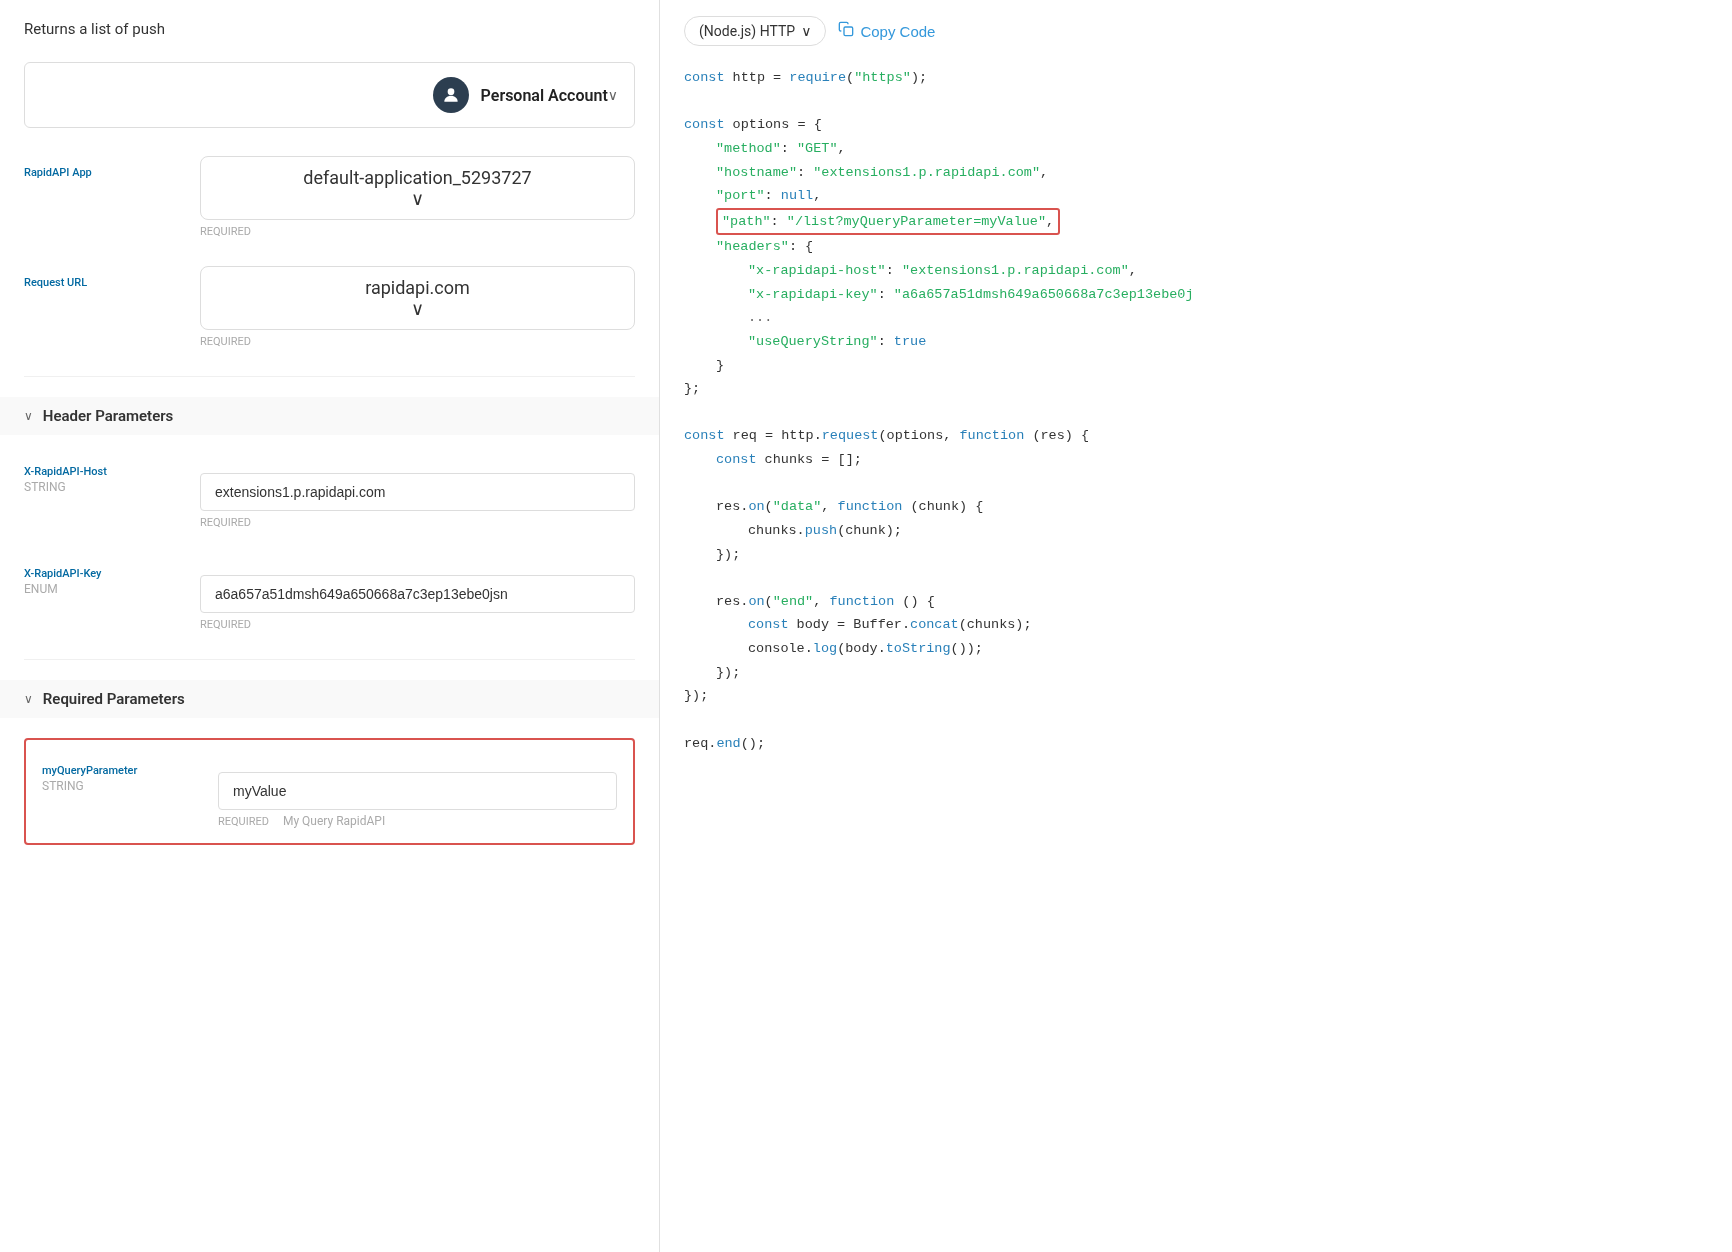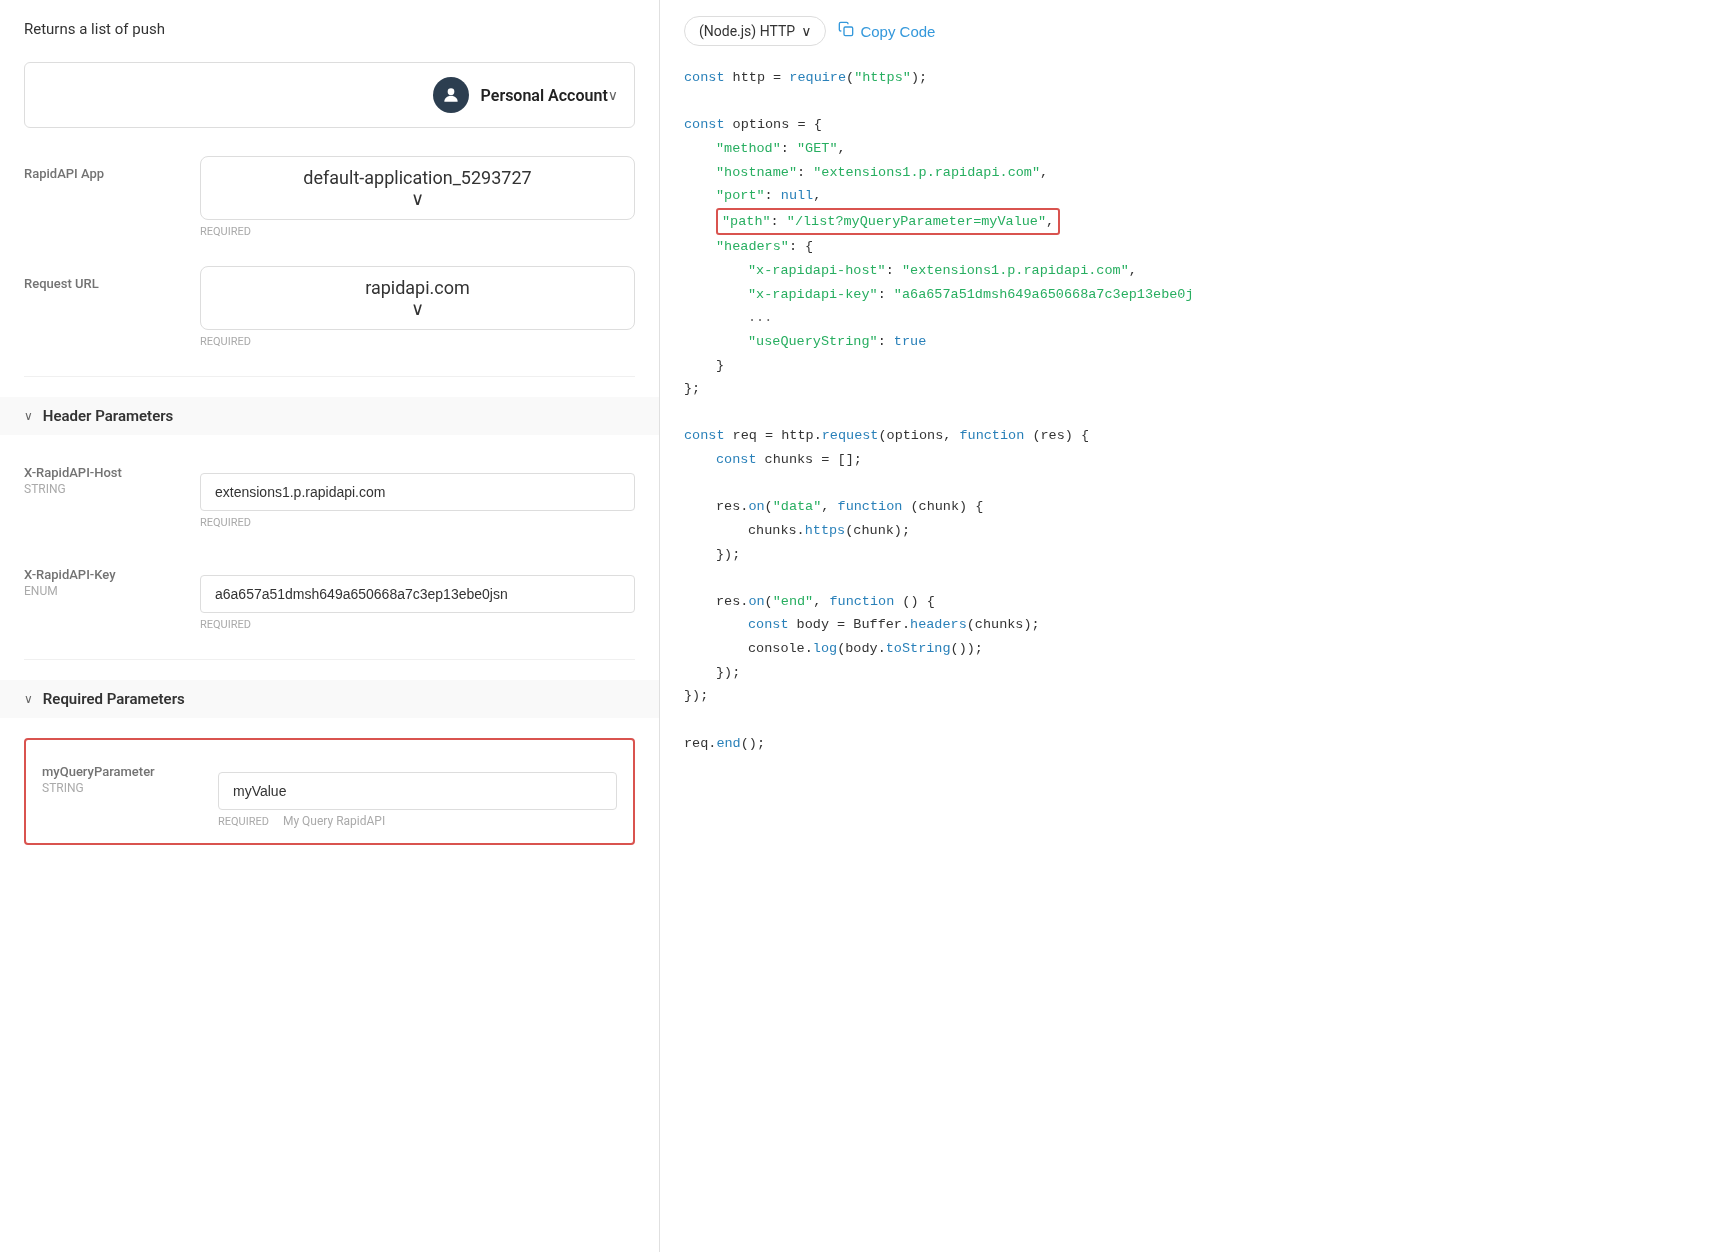--- a/index.html
+++ b/index.html
@@ -70,22 +70,22 @@
       align-items: flex-start;
       margin-bottom: 28px;
       gap: 16px;
     }
     .form-label {
       width: 160px;
       flex-shrink: 0;
       padding-top: 10px;
     }
     .form-label-main {
-      font-size: 13px;
-      color: #737373;
+      font-size: 11px;
+      color: #0369a1;
       font-weight: 500;
     }
     .form-label-sub {
       font-size: 12px;
       color: #aaa;
       text-transform: uppercase;
       margin-top: 2px;
     }
     .form-control-wrap {
       flex: 1;
@@ -355,25 +355,25 @@
     <span class="code-line indent2"><span class="c-green">"x-rapidapi-key"</span>: <span class="c-green">"a6a657a51dmsh649a650668a7c3ep13ebe0j</span></span>
     <span class="code-line indent2"><span class="c-gray">...</span></span>
     <span class="code-line indent2"><span class="c-green">"useQueryString"</span>: <span class="c-blue">true</span></span>
     <span class="code-line indent1">}</span>
     <span class="code-line">};</span>
     <span class="code-line">&nbsp;</span>
     <span class="code-line"><span class="c-blue">const</span> req = http.<span class="c-blue">request</span>(options, <span class="c-blue">function</span> (res) {</span>
     <span class="code-line indent1"><span class="c-blue">const</span> chunks = [];</span>
     <span class="code-line">&nbsp;</span>
     <span class="code-line indent1">res.<span class="c-blue">on</span>(<span class="c-green">"data"</span>, <span class="c-blue">function</span> (chunk) {</span>
-    <span class="code-line indent2">chunks.<span class="c-blue">https</span>(chunk);</span>
+    <span class="code-line indent2">chunks.<span class="c-blue">push</span>(chunk);</span>
     <span class="code-line indent1">});</span>
     <span class="code-line">&nbsp;</span>
     <span class="code-line indent1">res.<span class="c-blue">on</span>(<span class="c-green">"end"</span>, <span class="c-blue">function</span> () {</span>
-    <span class="code-line indent2"><span class="c-blue">const</span> body = Buffer.<span class="c-blue">headers</span>(chunks);</span>
+    <span class="code-line indent2"><span class="c-blue">const</span> body = Buffer.<span class="c-blue">concat</span>(chunks);</span>
     <span class="code-line indent2">console.<span class="c-blue">log</span>(body.<span class="c-blue">toString</span>());</span>
     <span class="code-line indent1">});</span>
     <span class="code-line">});</span>
     <span class="code-line">&nbsp;</span>
     <span class="code-line">req.<span class="c-blue">end</span>();</span>
   </div>
 
 </div>
 
 </body></html>

